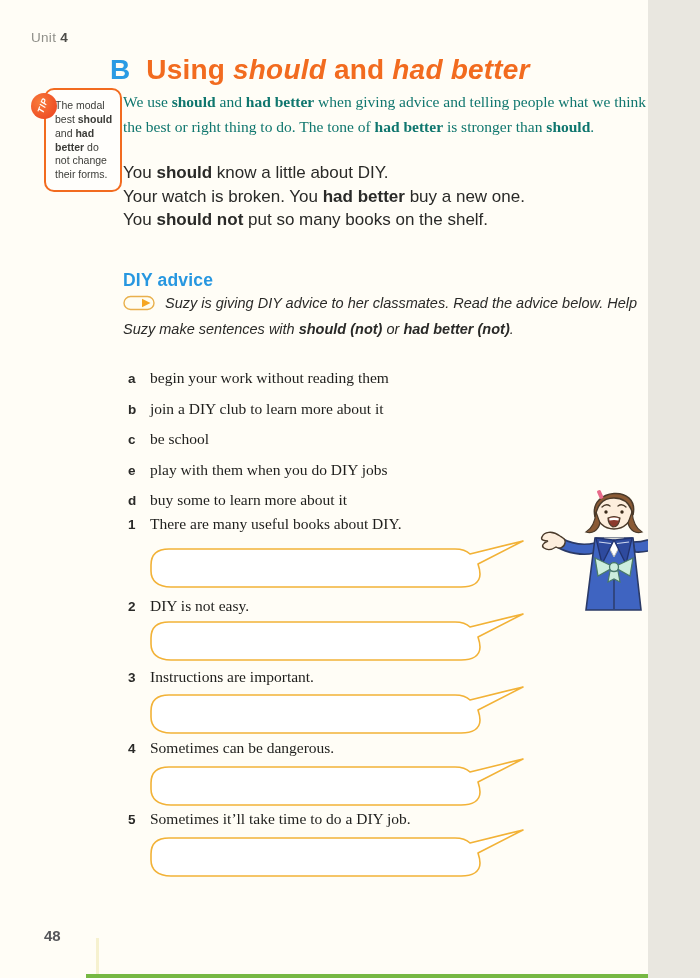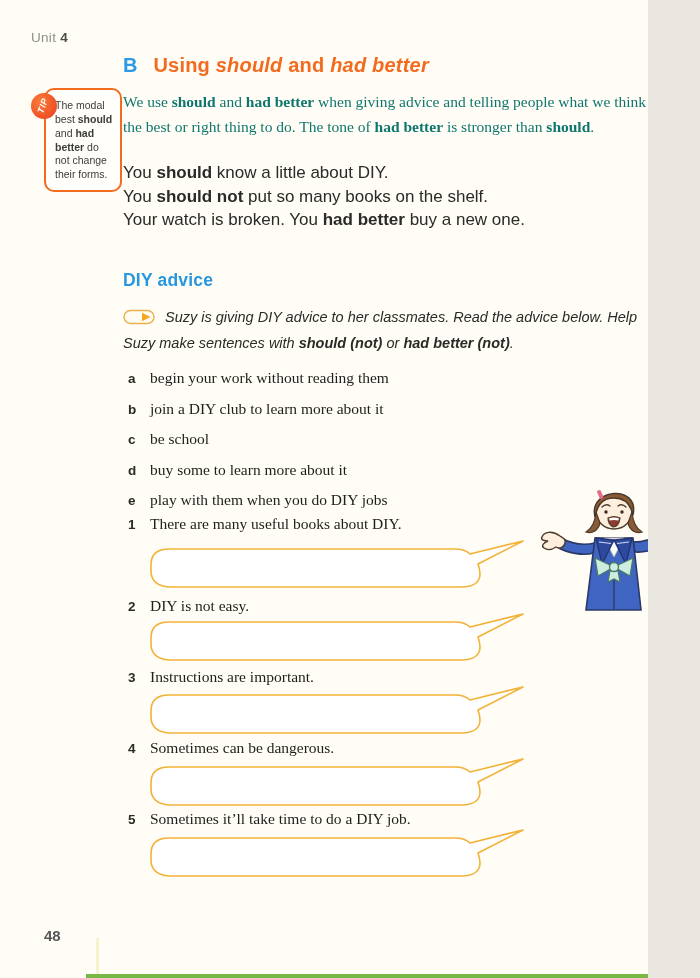--- a/index.html
+++ b/index.html
@@ -5,21 +5,21 @@
   html,body{margin:0;padding:0;}
   body{width:700px;height:978px;background:#e9e7e0;font-family:"Liberation Sans",sans-serif;}
   .page{position:relative;width:648px;height:978px;background:#fffdf6;overflow:hidden;}
 
   .b{font-weight:700;}
   .i{font-style:italic;}
 
   .unit{position:absolute;left:31px;top:30px;font-size:13.5px;color:#8f8f89;letter-spacing:.3px;}
   .unit .unit-num{color:#4c4c48;font-weight:700;margin-left:4px;}
 
-  .section-title{position:absolute;left:123px;top:54px;font-size:20px;font-weight:700;}
+  .section-title{position:absolute;left:110px;top:54px;font-size:28px;font-weight:700;}
   .section-title .letter{color:#2a9be4;margin-right:16px;}
   .section-title .title{color:#f26b1f;letter-spacing:.2px;}
 
   .tip-box{position:absolute;left:44px;top:88px;width:58px;background:#fffefb;
     border:2px solid #f26b1f;border-radius:10px;padding:9px 7px 8px 9px;
     font-size:10.5px;line-height:1.32;color:#3c3c38;}
   .tip-badge{position:absolute;left:-15px;top:3px;width:26px;height:26px;border-radius:50%;
     background:radial-gradient(circle at 35% 35%,#f97c3a,#ea3d1d);display:flex;
     align-items:center;justify-content:center;}
   .tip-badge span{color:#fff;font-size:9px;font-weight:700;font-style:italic;
@@ -27,21 +27,21 @@
 
   .intro{position:absolute;left:123px;top:90px;width:545px;margin:0;
     font-family:"Liberation Serif",serif;font-size:15.5px;line-height:24.5px;color:#0f766e;}
 
   .examples{position:absolute;left:123px;top:161px;width:545px;}
   .examples p{margin:0;font-size:17px;line-height:23.5px;color:#2a2a28;}
 
   .diy-heading{position:absolute;left:123px;top:270px;margin:0;
     font-size:17.5px;font-weight:700;color:#2797e0;letter-spacing:.2px;}
 
-  .instruction{position:absolute;left:123px;top:306px;width:548px;
+  .instruction{position:absolute;left:123px;top:292px;width:548px;
     font-size:14.5px;font-style:italic;line-height:22.5px;color:#2a2a28;}
   .audio-pill{display:inline-block;vertical-align:-3px;margin-right:9px;}
 
   .options{position:absolute;left:128px;top:368px;width:500px;}
   .option{margin-bottom:9.5px;font-family:"Liberation Serif",serif;font-size:15.5px;
     line-height:20px;color:#1e1e1c;}
   .option .letter{display:inline-block;width:22px;font-family:"Liberation Sans",sans-serif;
     font-size:13.5px;font-weight:700;color:#2a2a28;}
 
   .item{position:absolute;left:128px;width:430px;font-family:"Liberation Serif",serif;
@@ -77,22 +77,22 @@
     <div class="tip-badge">
       <span>TIP</span>
     </div>
     <div class="tip-text"><span>The modal best </span><span class="b">should</span><span> and </span><span class="b">had better</span><span> do not change their forms.</span></div>
   </div>
 
   <p class="intro"><span>We use </span><span class="b">should</span><span> and </span><span class="b">had better</span><span> when giving advice and telling people what we think is the best or right thing to do. The tone of </span><span class="b">had better</span><span> is stronger than </span><span class="b">should</span><span>.</span></p>
 
   <div class="examples">
     <p><span>You </span><span class="b">should</span><span> know a little about DIY.</span></p>
+    <p><span>Your watch is broken. You </span><span class="b">had better</span><span> buy a new one.</span></p>
     <p><span>You </span><span class="b">should not</span><span> put so many books on the shelf.</span></p>
-    <p><span>Your watch is broken. You </span><span class="b">had better</span><span> buy a new one.</span></p>
   </div>
 
   <h2 class="diy-heading">DIY advice</h2>
 
   <div class="instruction">
     <span class="audio-pill">
       <svg width="33" height="16" viewBox="0 0 33 16">
         <rect x="1" y="1.5" width="30" height="13" rx="6.5" fill="#fffdf2" stroke="#e9b04c" stroke-width="1.4"></rect>
         <path d="M19,3.8 L27.5,8 L19,12.2 Z" fill="#f5a623"></path>
       </svg>
@@ -103,24 +103,24 @@
     <div class="option">
       <span class="letter">a</span><span>begin your work without reading them</span>
     </div>
     <div class="option">
       <span class="letter">b</span><span>join a DIY club to learn more about it</span>
     </div>
     <div class="option">
       <span class="letter">c</span><span>be school</span>
     </div>
     <div class="option">
+      <span class="letter">e</span><span>play with them when you do DIY jobs</span>
+    </div>
+    <div class="option">
       <span class="letter">d</span><span>buy some to learn more about it</span>
-    </div>
-    <div class="option">
-      <span class="letter">e</span><span>play with them when you do DIY jobs</span>
     </div>
   </div>
 
   <div class="item" style="top:515px">
     <span class="num">1</span><span>There are many useful books about DIY.</span>
   </div>
   <div class="bubble" style="top:540px">
     <svg width="402" height="50" viewBox="0 0 402 50">
       <path d="M24,9 H310 C317,9 322,11 325,14 L378,1 L333,24 C334,27 335,30 335,34 C335,43 327,47 316,47 H26 C12,47 6,40 6,31 V25 C6,14 13,9 24,9 Z" fill="#ffffff" stroke="#f2b237" stroke-width="1.6" stroke-linejoin="round"></path>
     </svg>

